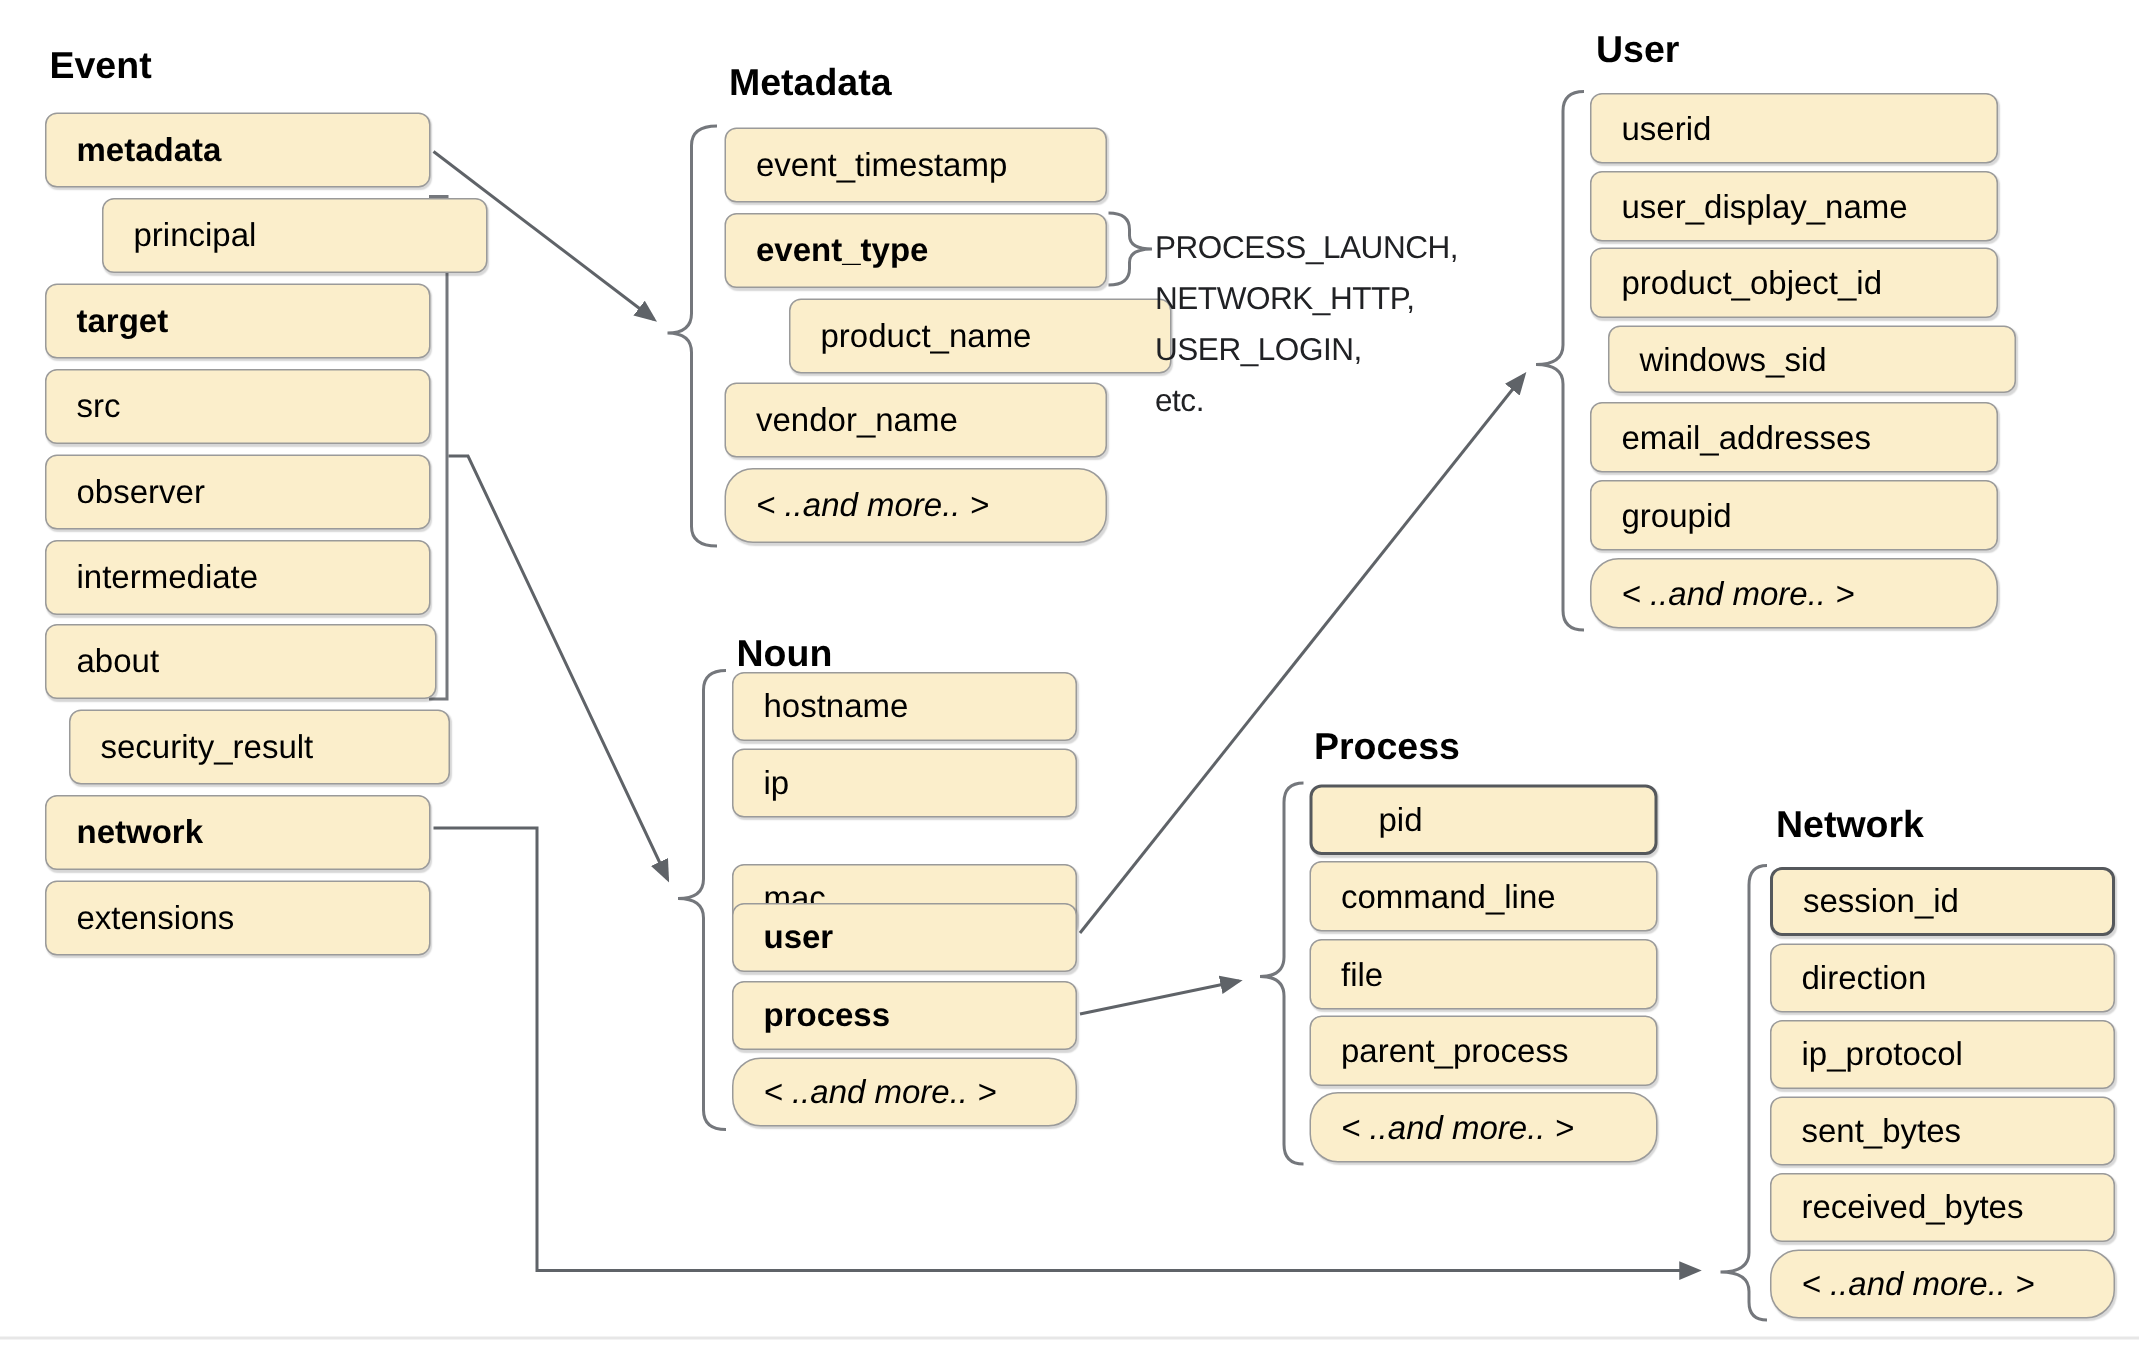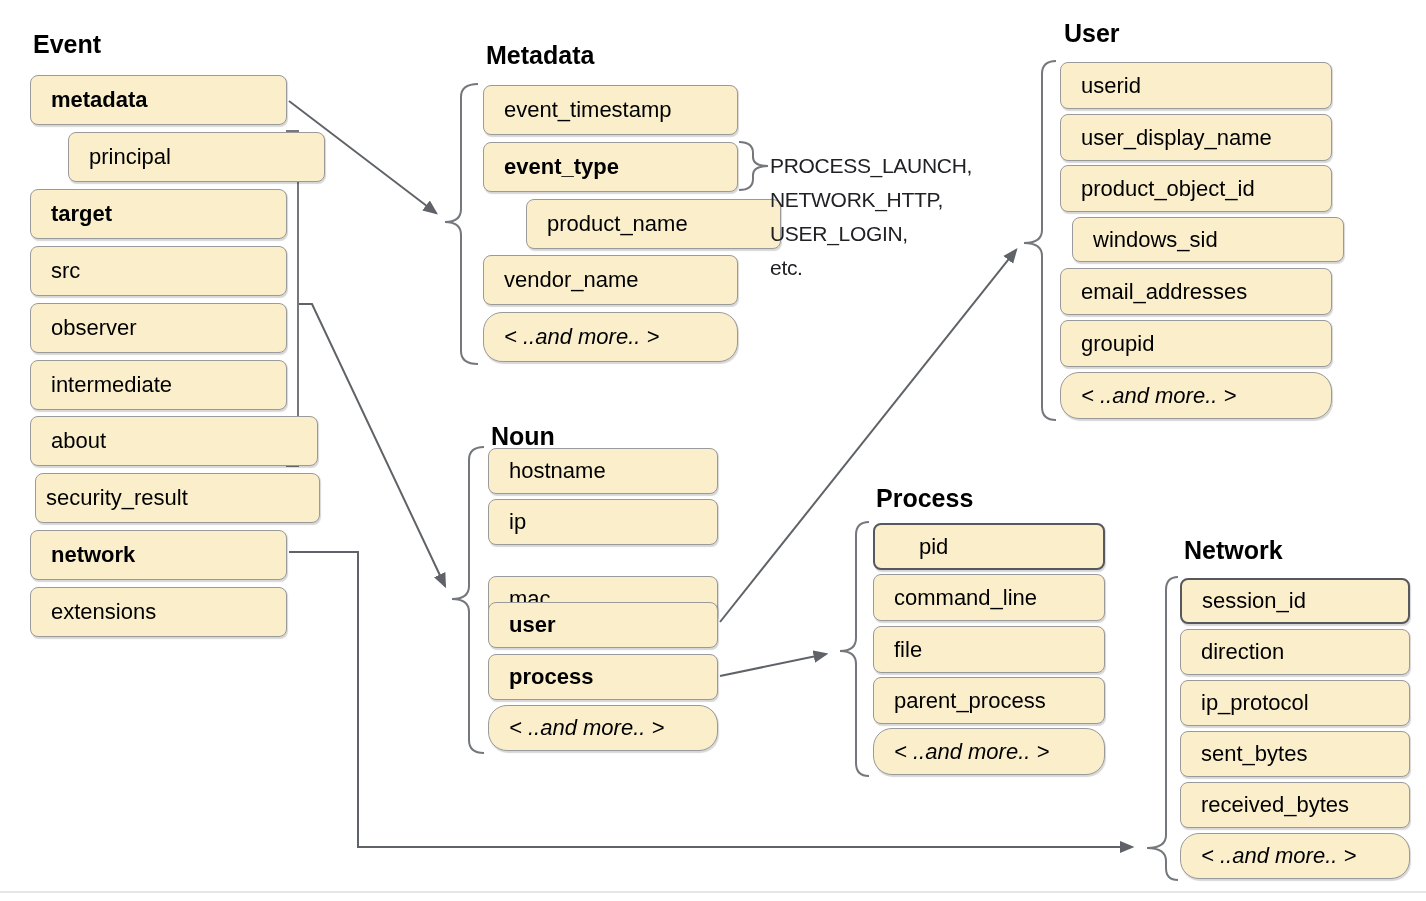--- a/index.html
+++ b/index.html
@@ -59,22 +59,22 @@
 
   <section class="group">
     <h2 class="g-title" id="title-event" style="left: 33px; top: 30px;">Event</h2>
     <div id="rows-event">
         <div class="box bold" style="left: 30px; top: 75px; width: 257px; height: 50px;">metadata</div>
         <div class="box" style="left: 30px; top: 132px; width: 257px; height: 50px; margin-left: 38px;">principal</div>
         <div class="box bold" style="left: 30px; top: 189px; width: 257px; height: 50px;">target</div>
         <div class="box" style="left: 30px; top: 246px; width: 257px; height: 50px;">src</div>
         <div class="box" style="left: 30px; top: 303px; width: 257px; height: 50px;">observer</div>
         <div class="box" style="left: 30px; top: 360px; width: 257px; height: 50px;">intermediate</div>
-        <div class="box" style="left: 30px; top: 416px; width: 288px; height: 50px;">about</div>
-        <div class="box" style="left: 35px; top: 473px; width: 285px; height: 50px; padding-left: 10px;">security_result</div>
+        <div class="box" style="left: 30px; top: 416px; width: 261px; height: 50px;">about</div>
+        <div class="box" style="left: 46px; top: 473px; width: 254px; height: 50px;">security_result</div>
         <div class="box bold" style="left: 30px; top: 530px; width: 257px; height: 50px;">network</div>
         <div class="box" style="left: 30px; top: 587px; width: 257px; height: 50px;">extensions</div>
       </div>
   </section>
 
   <section class="group">
     <h2 class="g-title" id="title-metadata" style="left: 486px; top: 41px;">Metadata</h2>
     <div id="rows-metadata">
         <div class="box" style="left: 483px; top: 85px; width: 255px; height: 50px;">event_timestamp</div>
         <div class="box bold" style="left: 483px; top: 142px; width: 255px; height: 50px;">event_type</div>

